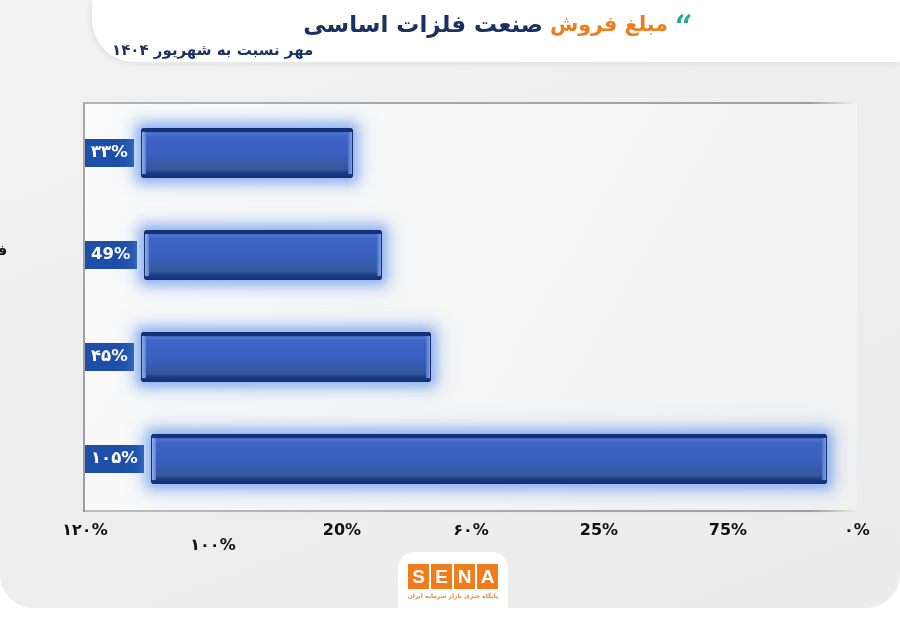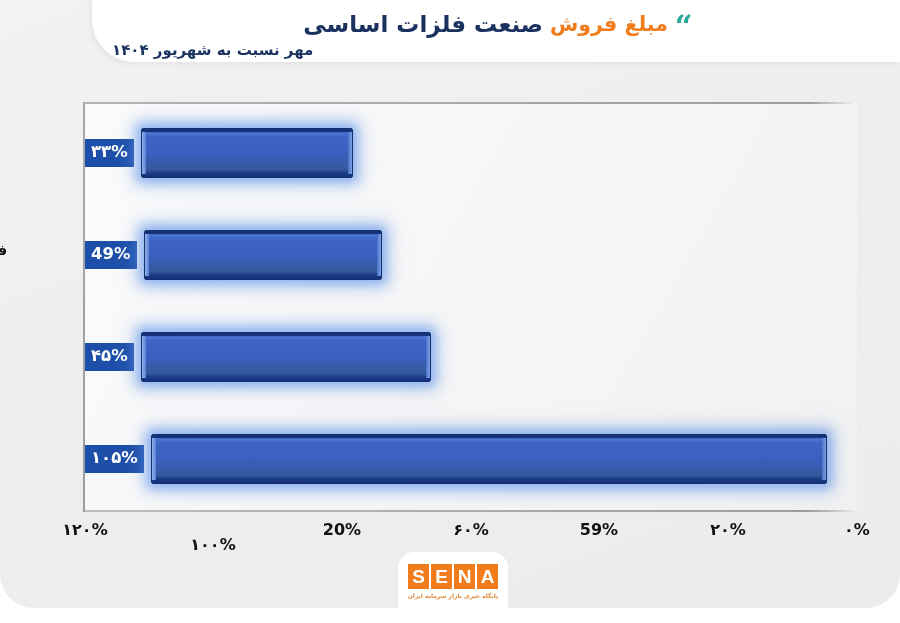--- a/index.html
+++ b/index.html
@@ -357,22 +357,22 @@
             <div class="bar-cap"></div>
             <div class="bar-cap-right"></div>
           </div>
         </div>
         <div class="bar-label">۱۰۵%</div>
       </div>
     </div>
 
     <div id="x-ticks">
       <div class="x-tick" style="right:0px;">۰%</div>
-      <div class="x-tick" style="right:129px;">۲۰%</div>
-      <div class="x-tick" style="right:258px;">59%</div>
+      <div class="x-tick" style="right:129px;">75%</div>
+      <div class="x-tick" style="right:258px;">25%</div>
       <div class="x-tick" style="right:386px;text-align:center;">۶۰%</div>
       <div class="x-tick" style="right:515px;">20%</div>
       <div class="x-tick" style="right:644px;margin-top:15px;">۱۰۰%</div>
       <div class="x-tick" style="right:772px;">۱۲۰%</div>
     </div>
 
   </div>
 </div>
 
 <div id="footer-logo">

